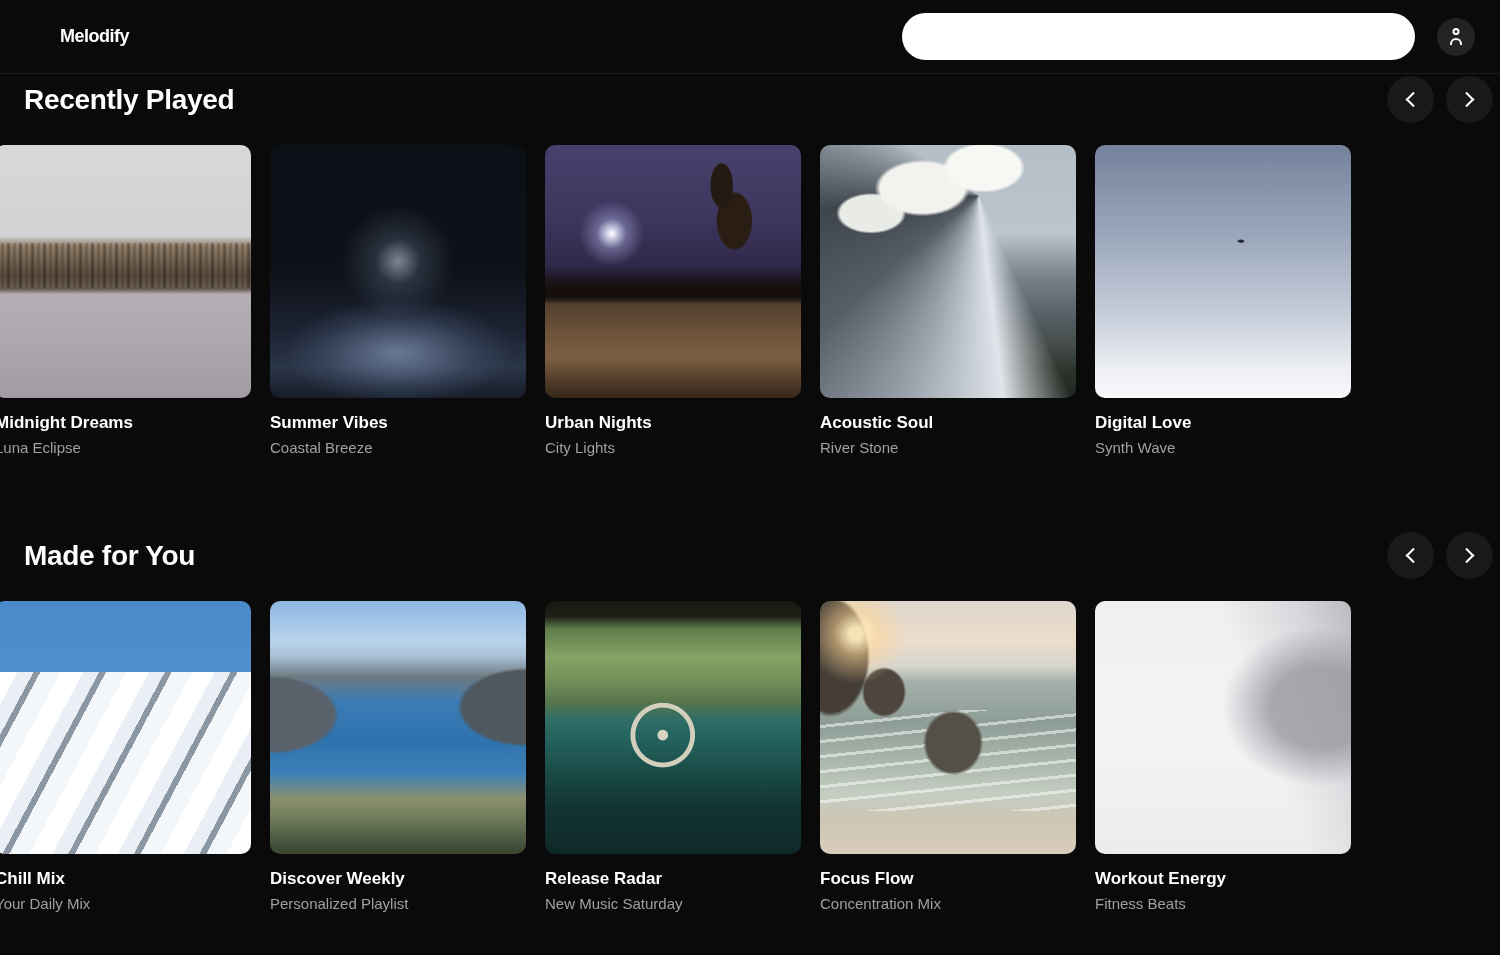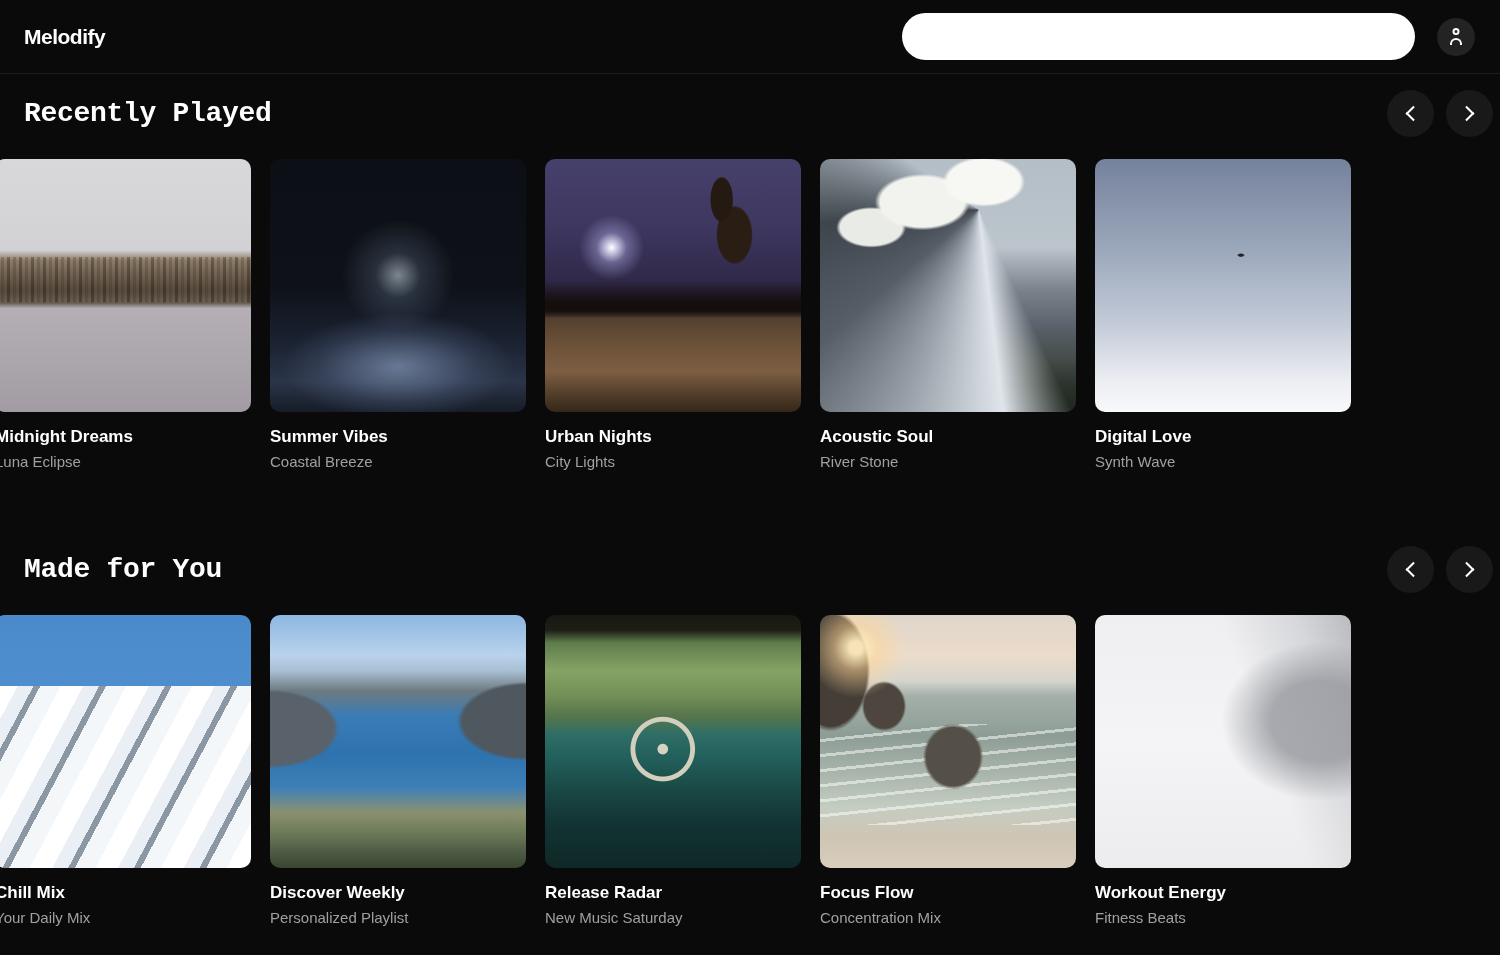--- a/index.html
+++ b/index.html
@@ -8,21 +8,21 @@
     background:#0a0a0a; color:#fff;
     font-family:"Liberation Sans", sans-serif;
   }
 
   
   header {
     display:flex; align-items:center;
     height:74px; padding:0 25px 0 24px;
     border-bottom:1px solid #1c1c1c;
   }
-  .logo { font-size:21px; font-weight:700; letter-spacing:-0.5px; }
+  .logo { font-size:18px; font-weight:700; letter-spacing:-0.5px;margin-left:36px; }
   .search {
     margin-left:auto; width:513px; height:47px;
     border:none; border-radius:24px; background:#ffffff;
     padding:0 20px; font-size:15px; color:#111; outline:none;
     font-family:"Liberation Sans", sans-serif;
   }
   .user-btn {
     margin-left:22px; width:38px; height:38px; border-radius:50%;
     background:#232323; border:none; cursor:pointer;
     display:flex; align-items:center; justify-content:center; flex:none;
@@ -34,21 +34,21 @@
   }
   .icon-user .bod {
     position:absolute; bottom:0; left:50%; transform:translateX(-50%);
     width:12px; height:7px; border:2px solid #fff; border-bottom:none;
     border-radius:7px 7px 0 0;
   }
 
   
   .section-head {
     display:flex; align-items:center; justify-content:space-between;
-    padding:0 7px 0 24px; height:47px; margin-top:16px;font-family:Liberation Mono, monospace;
+    padding:0 7px 0 24px; height:47px; margin-top:2px;
   }
   .section + .section { margin-top:76px; }
   .section-title { font-size:28px; font-weight:700; letter-spacing:-0.3px; }
   .row-nav { display:flex; gap:12px; }
   .nav-btn {
     width:47px; height:47px; border-radius:50%; border:none;
     background:#191919; cursor:pointer;
     display:flex; align-items:center; justify-content:center;
   }
   .chev { display:block; width:11px; height:11px;

